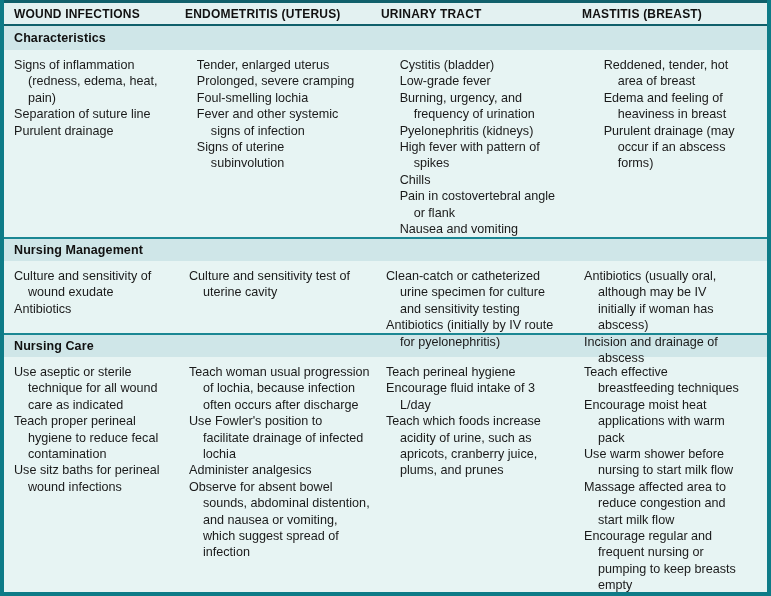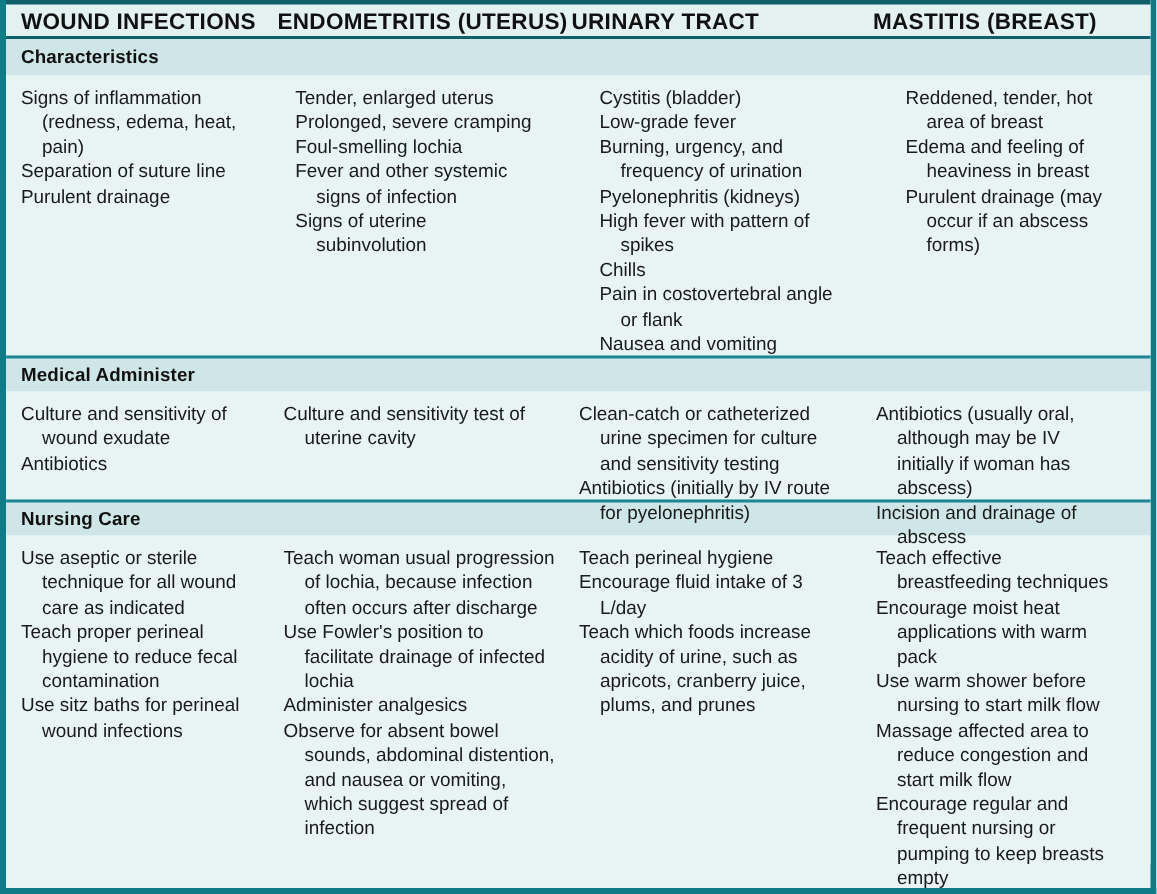--- a/index.html
+++ b/index.html
@@ -30,21 +30,21 @@
   .header-row {
     display: flex;
     box-sizing: border-box;
     height: 26px;
     background: #e3f1f1;
     border-top: 3px solid #10606b;
     border-bottom: 2px solid #10606b;
   }
   .header-cell {
     box-sizing: border-box;
-    font-size: 15px;
+    font-size: 12px;
     font-weight: bold;
     color: #111111;
     letter-spacing: 0.2px;
     display: flex;
     align-items: center;
     padding-top: 1px;
   }
   .hc1 { width: 181px; padding-left: 10px; }
   .hc2 { width: 194px; padding-left: 0px; text-align: right; }
   .hc3 { width: 195px; padding-left: 2px; }
@@ -132,21 +132,21 @@
         <div class="entry">Pain in costovertebral angle or flank</div>
         <div class="entry">Nausea and vomiting</div>
       </div>
     <div class="cell c4">
         <div class="entry">Reddened, tender, hot area of breast</div>
         <div class="entry">Edema and feeling of heaviness in breast</div>
         <div class="entry">Purulent drainage (may occur if an abscess forms)</div>
       </div>
   </div>
 
-  <div class="section-band">Medical Administer</div>
+  <div class="section-band">Nursing Management</div>
   <div class="body-row row-medical">
     <div class="cell c1">
         <div class="entry">Culture and sensitivity of wound exudate</div>
         <div class="entry">Antibiotics</div>
       </div>
     <div class="cell c2">
         <div class="entry">Culture and sensitivity test of uterine cavity</div>
       </div>
     <div class="cell c3">
         <div class="entry">Clean-catch or catheterized urine specimen for culture and sensitivity testing</div>

